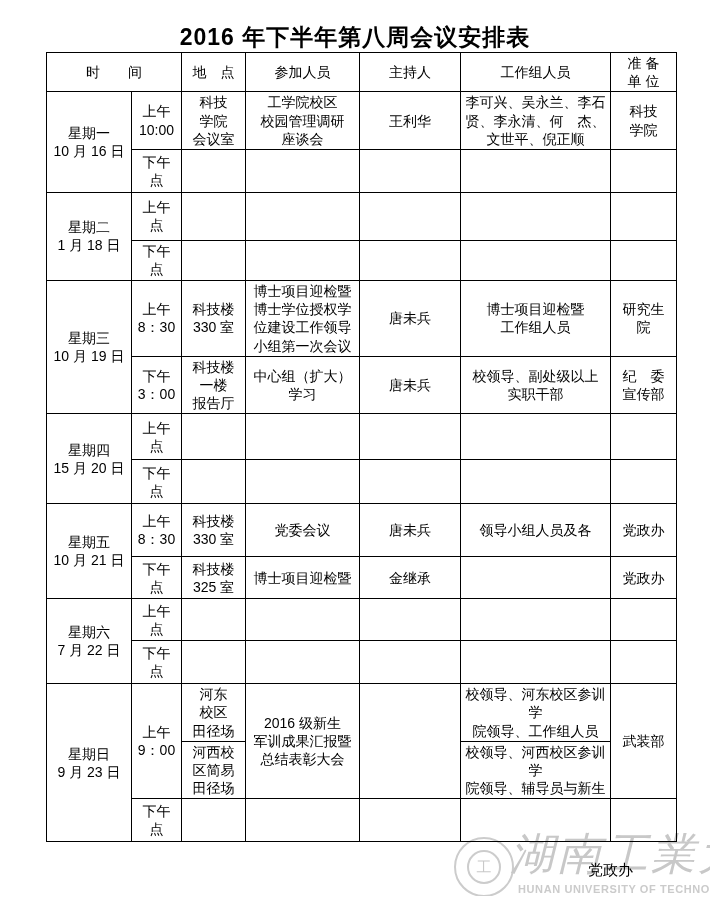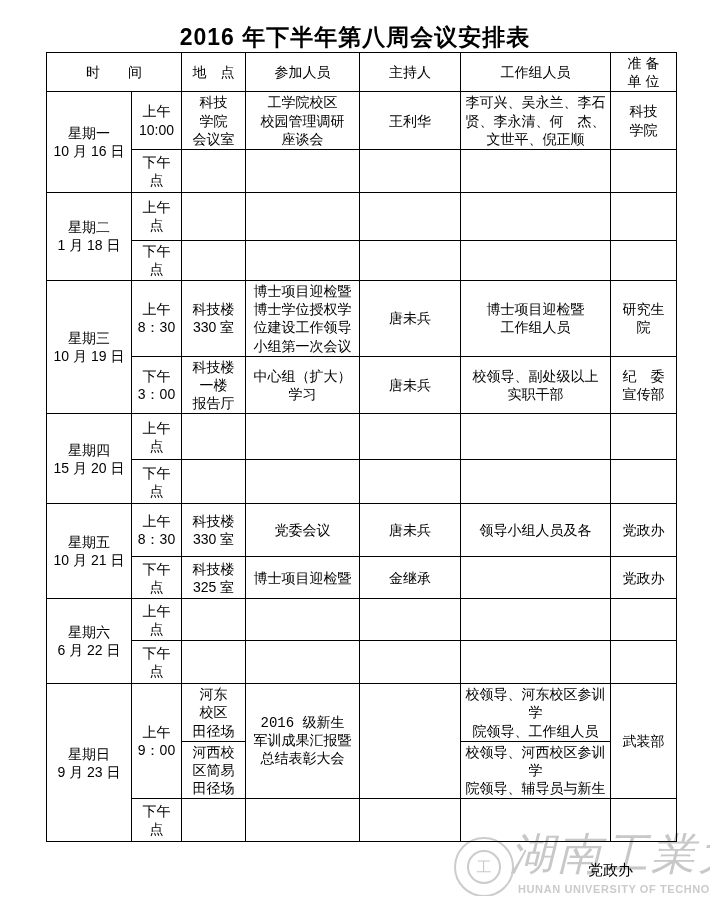--- a/index.html
+++ b/index.html
@@ -19,21 +19,21 @@
     position:relative;z-index:1;margin-left:46px;border-collapse:collapse;
     table-layout:fixed;width:630px;background:transparent;
   }
   table.schedule th, table.schedule td{
     border:1px solid #000;text-align:center;vertical-align:middle;
     font-size:14px;line-height:1.3;padding:1px 2px;white-space:pre-line;
     overflow:hidden;font-weight:normal;
   }
   table.schedule th{height:36px;}
   td.day{line-height:2.1;}
-  td.loose{line-height:2.4;font-family:Liberation Mono, monospace;}
+  td.loose{line-height:2.4;}
   td.small{font-size:12px;line-height:1.5;}
   .footer-note{
     position:absolute;left:588px;top:861px;font-size:15px;z-index:2;
   }
   .watermark{position:absolute;left:452px;top:833px;width:258px;height:72px;z-index:0;color:#c9c9c9;}
   .wm-seal{position:absolute;left:2px;top:4px;width:56px;height:56px;border:2px solid #cccccc;border-radius:50%;}
   .wm-seal-inner{
     position:absolute;left:11px;top:11px;width:30px;height:30px;border:2px solid #cccccc;border-radius:50%;
     display:flex;align-items:center;justify-content:center;font-size:15px;color:#c9c9c9;
   }
@@ -204,21 +204,21 @@
         <td>科技楼
 325 室</td>
         <td>博士项目迎检暨</td>
         <td>金继承</td>
         <td></td>
         <td>党政办</td>
       </tr>
 
       <tr style="height:42px">
         <td class="day" rowspan="2">星期六
-6 月 22 日</td>
+7 月 22 日</td>
         <td>上午
 点</td>
         <td></td>
         <td></td>
         <td></td>
         <td></td>
         <td></td>
       </tr>
       <tr style="height:43px">
         <td>下午

